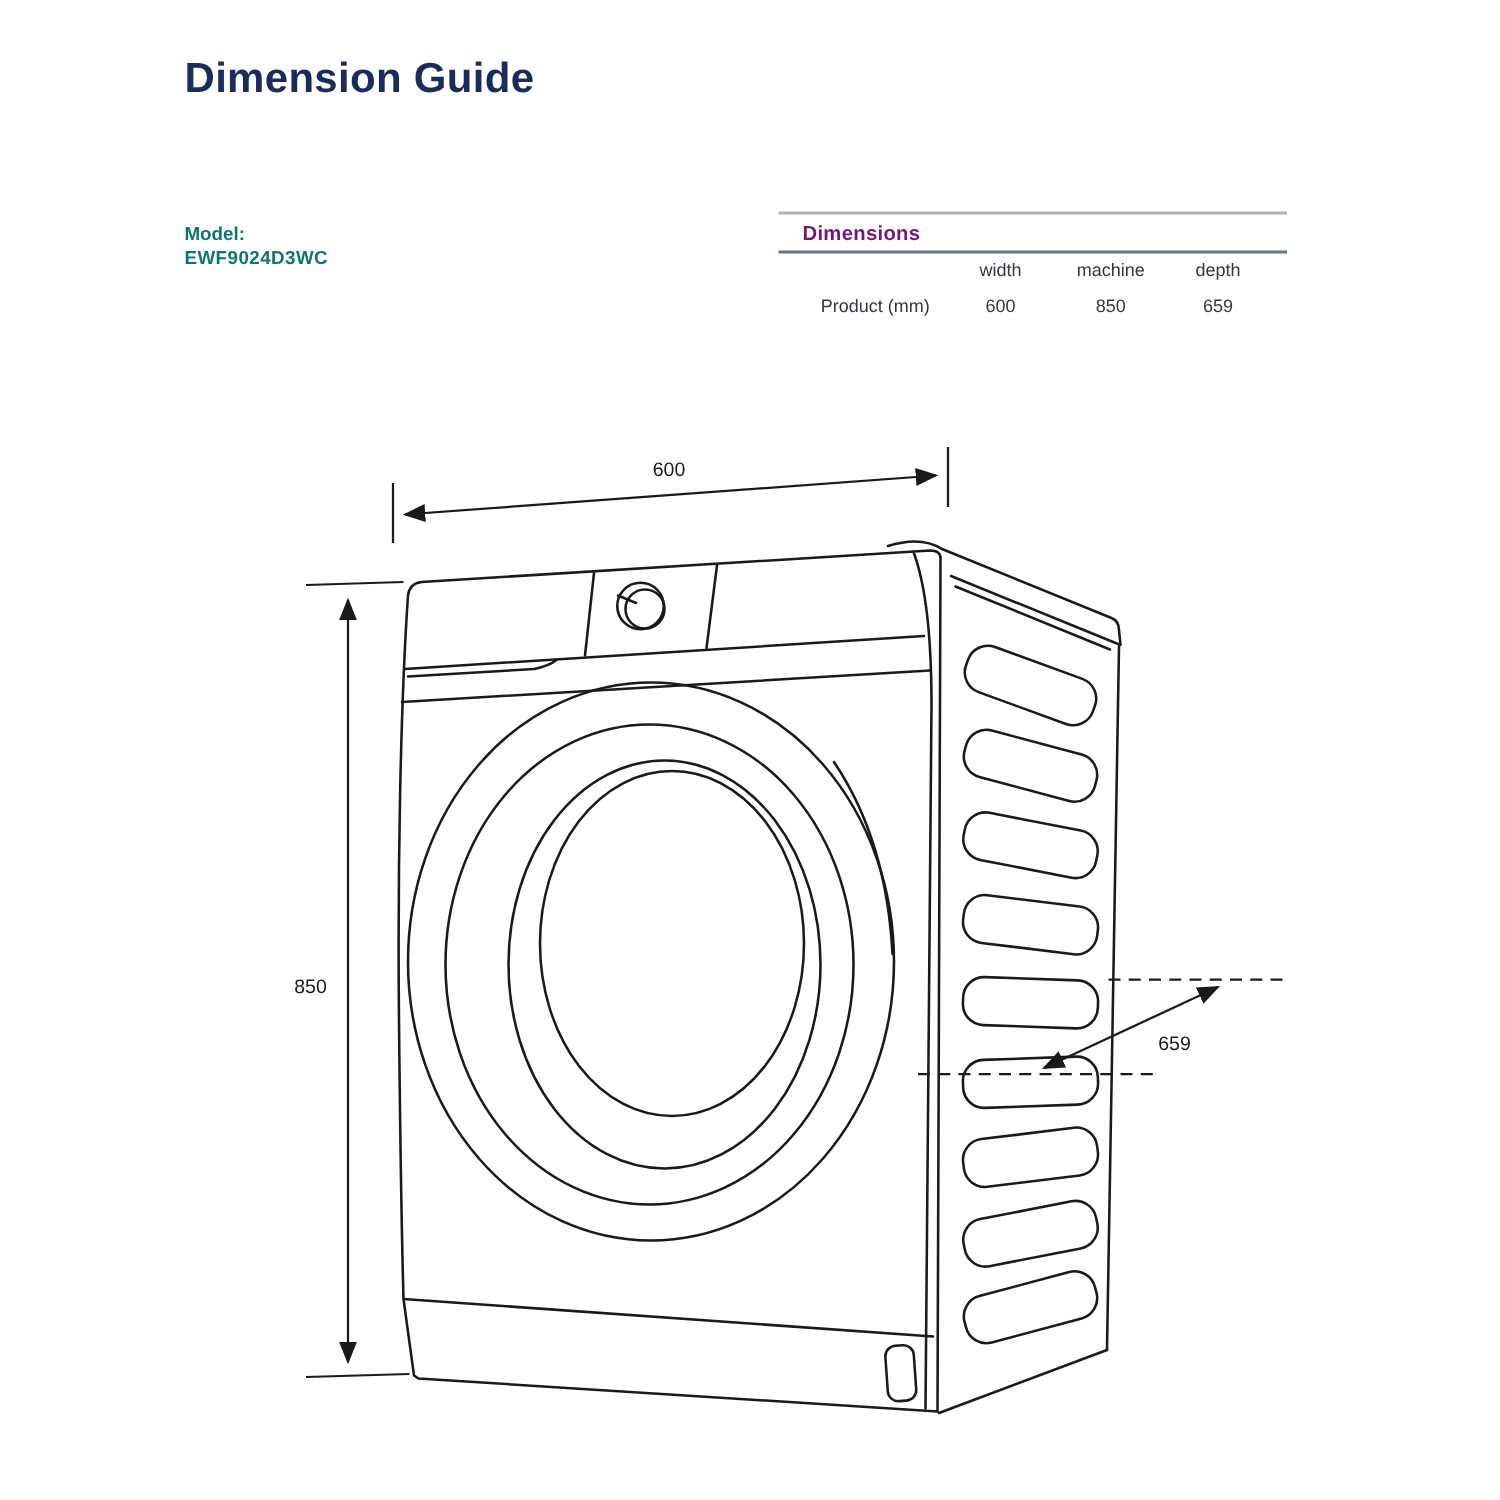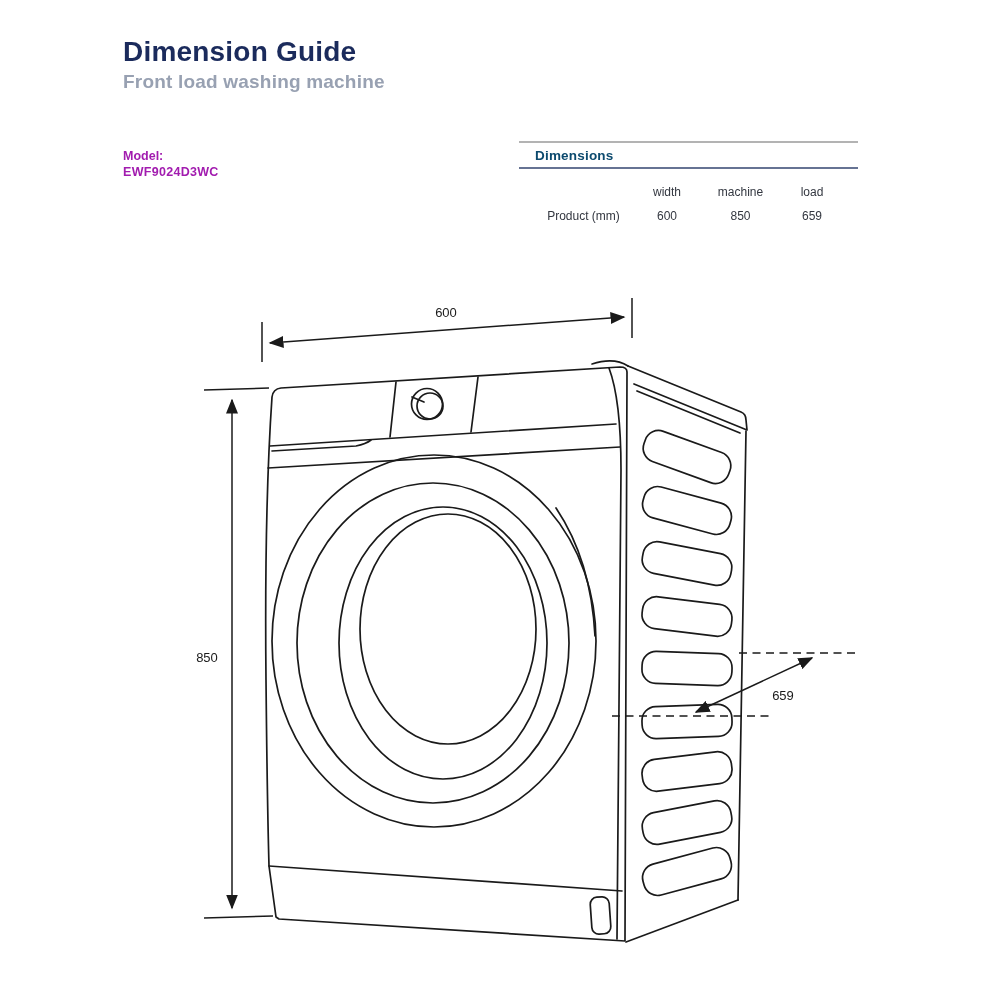--- a/index.html
+++ b/index.html
@@ -9,66 +9,65 @@
     -webkit-font-smoothing:antialiased;
   }
   .page{position:absolute;inset:0;background:#fff;}
 
   
   .header{position:absolute;left:123px;top:36px;}
   .title{font-size:28px;font-weight:bold;color:#1b2b5c;letter-spacing:.2px;line-height:32px;}
   .subtitle{font-size:19px;font-weight:bold;color:#98a1b2;letter-spacing:.2px;margin-top:3px;}
 
   
-  .model{position:absolute;left:123px;top:148px;color:#a21caf;font-size:12.5px;line-height:16px;}
+  .model{position:absolute;left:123px;top:148px;color:#0f766e;font-size:12.5px;line-height:16px;}
   .model .lbl{font-weight:bold;}
   .model .val{font-weight:bold;letter-spacing:.3px;}
 
   
   .dims{position:absolute;left:519px;top:141px;width:339px;}
   .dims .toprule{border-top:2px solid #b3b3b3;}
-  .dims .tbl-title{font-size:13.5px;font-weight:bold;color:#0c4a6e;padding:5px 0 4px 16px;letter-spacing:.2px;}
+  .dims .tbl-title{font-size:13.5px;font-weight:bold;color:#701a75;padding:5px 0 4px 16px;letter-spacing:.2px;}
   .dims .bluerule{border-top:2px solid #667393;}
   .grid{display:grid;grid-template-columns:113px 70px 77px 66px;}
   .grid .c{font-size:12px;color:#333740;text-align:center;}
   .grid .lab{text-align:center;padding-left:16px;}
-  .hdr-row{padding-top:16px;}
+  .hdr-row{padding-top:4px;}
   .val-row{padding-top:10px;}
 
   
   .diagram{position:absolute;left:0;top:0;width:1000px;height:1000px;}
   .mline{stroke:#1a1a1a;stroke-width:1.7;fill:none;stroke-linecap:round;stroke-linejoin:round;}
   .dline{stroke:#1a1a1a;stroke-width:1.5;fill:none;stroke-linecap:butt;}
   .dash{stroke-dasharray:8 5.5;}
   .dimtext{font-family:"Liberation Sans",sans-serif;font-size:13px;fill:#1a1a1a;}
 </style>
 </head>
 <body>
 
 <div class="page">
 
   <div class="header">
     <div class="title">Dimension Guide</div>
-    <div class="subtitle">Front load washing machine</div>
   </div>
 
   <div class="model">
     <div class="lbl">Model:</div>
     <div class="val">EWF9024D3WC</div>
   </div>
 
   <div class="dims">
     <div class="toprule"></div>
     <div class="tbl-title">Dimensions</div>
     <div class="bluerule"></div>
     <div class="grid hdr-row">
       <div class="c lab"></div>
       <div class="c">width</div>
       <div class="c">machine</div>
-      <div class="c">load</div>
+      <div class="c">depth</div>
     </div>
     <div class="grid val-row">
       <div class="c lab">Product (mm)</div>
       <div class="c">600</div>
       <div class="c">850</div>
       <div class="c">659</div>
     </div>
   </div>
 
   <svg class="diagram" viewBox="0 0 1000 1000" xmlns="http://www.w3.org/2000/svg">

